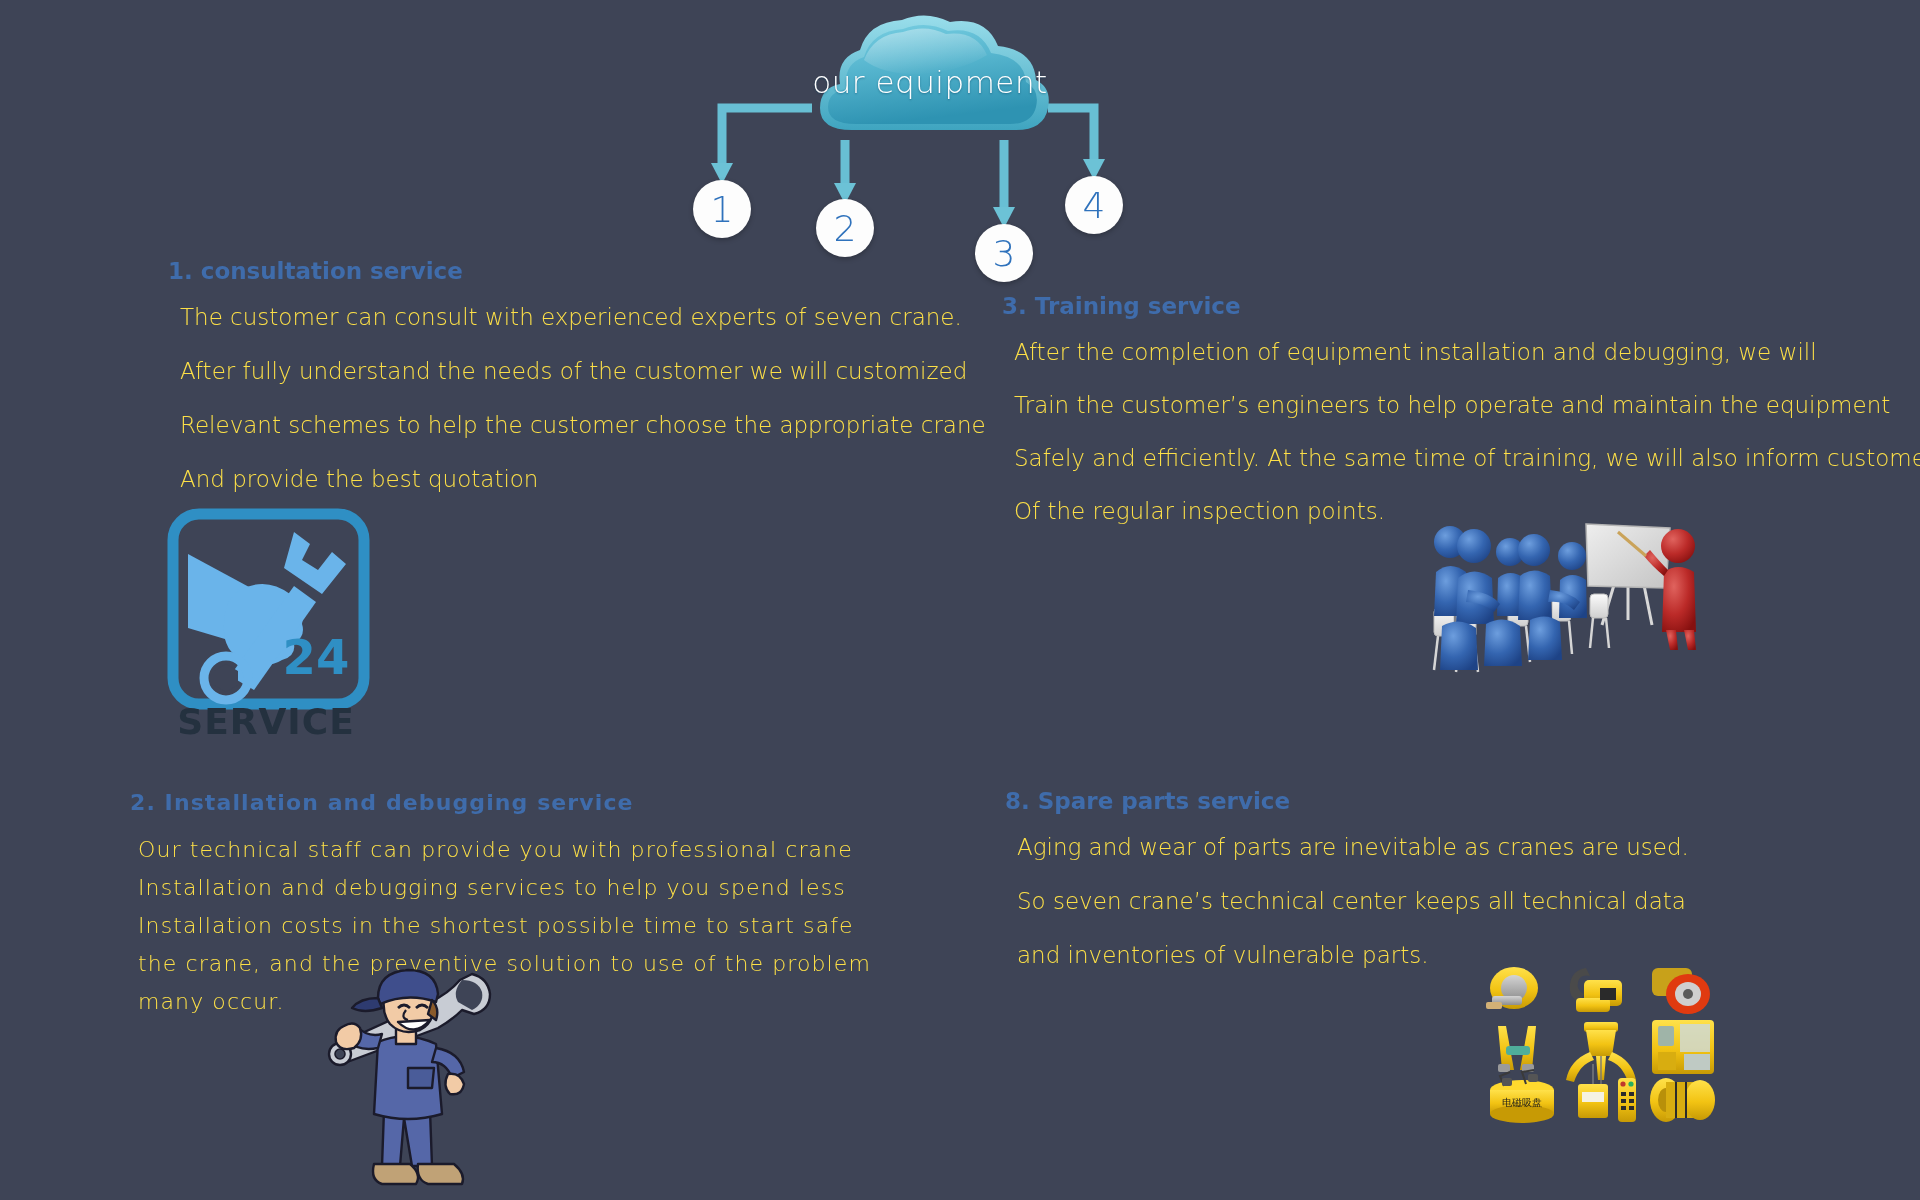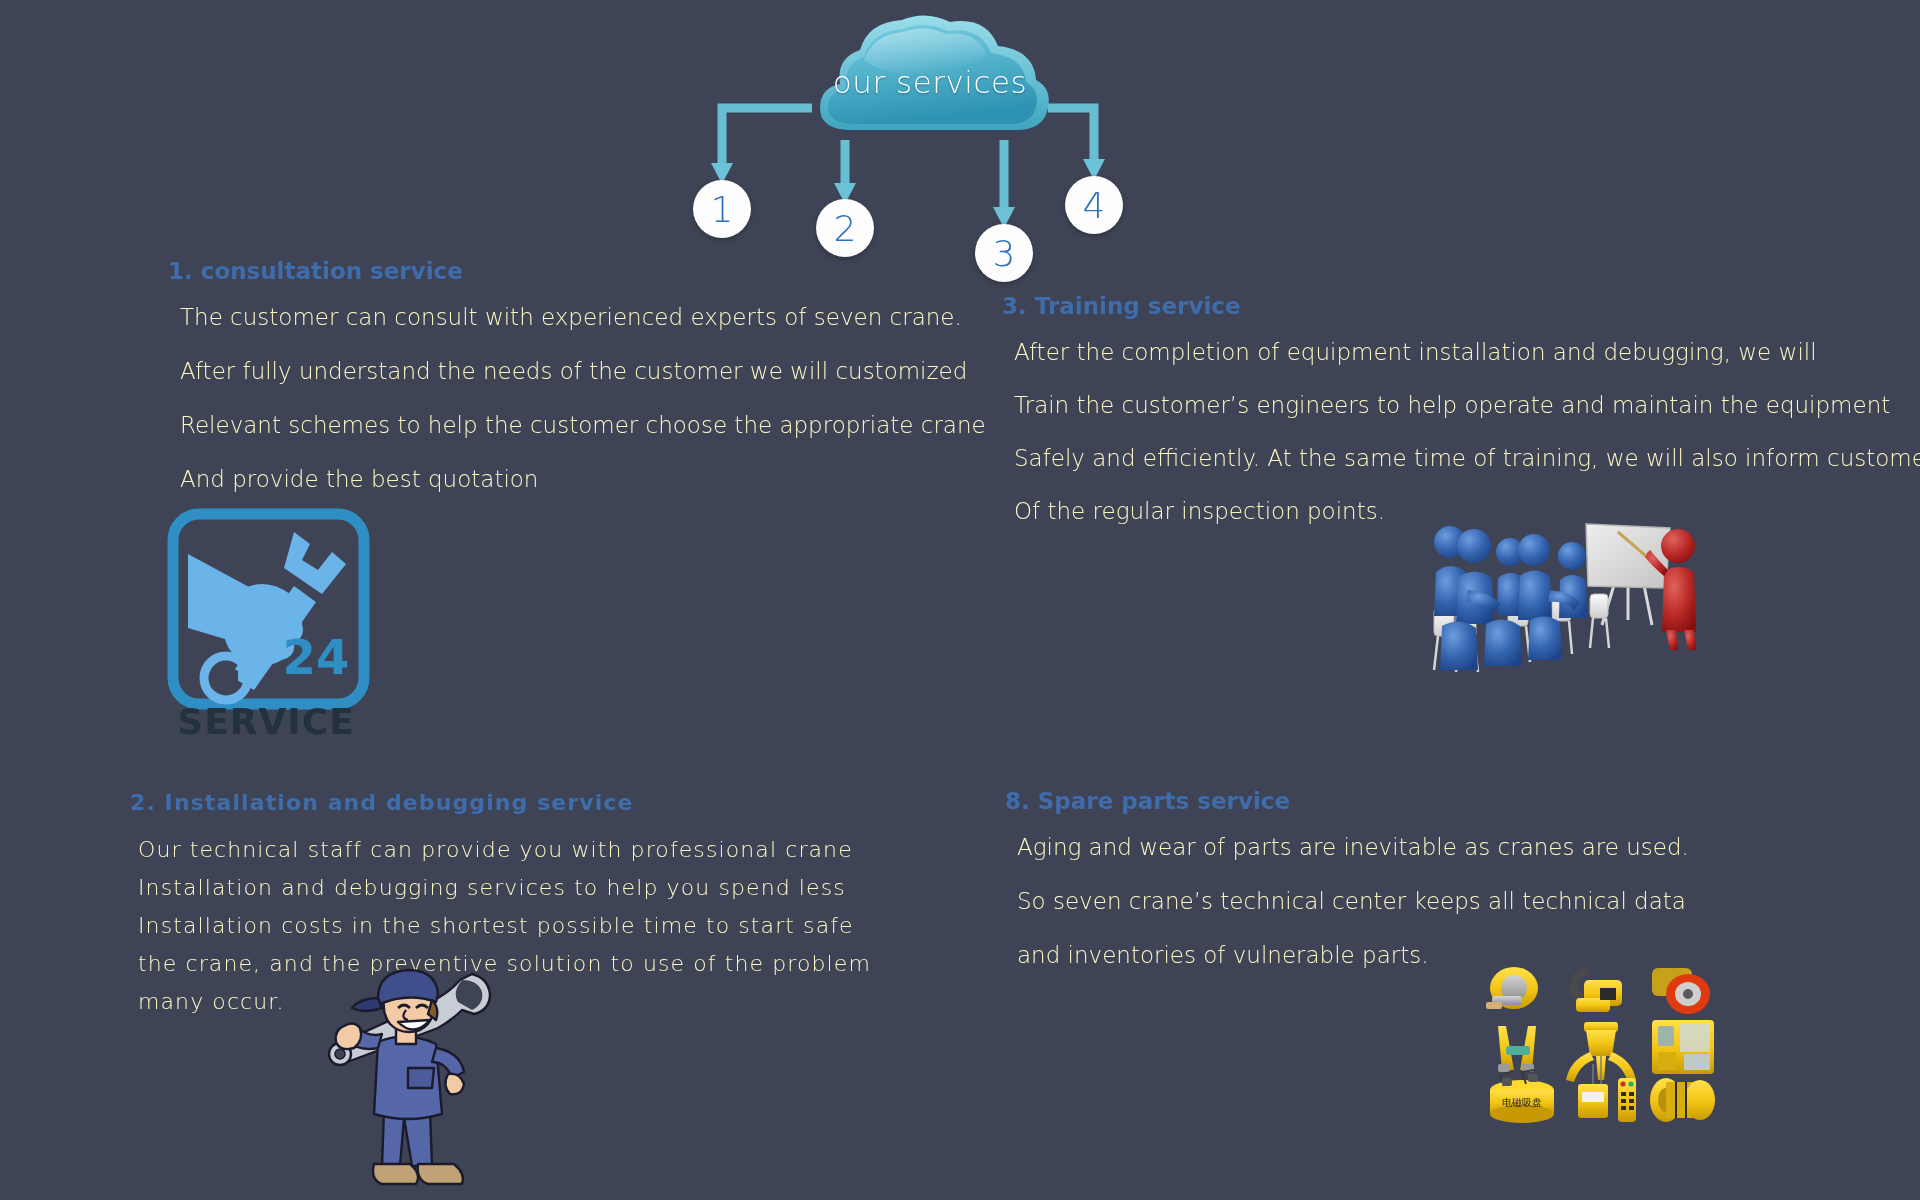--- a/index.html
+++ b/index.html
@@ -82,21 +82,21 @@
     font-weight: 700;
     font-size: 23px;
     color: #3f6cab;
     white-space: nowrap;
     margin: 0 0 20px 0;
   }
   .sec-line {
     font-family: "DejaVu Sans", sans-serif;
     font-weight: 300;
     font-size: 23px;
-    color: #fef9c3;
+    color: #fde047;
     white-space: nowrap;
     margin: 0 0 28px 12px;
   }
 
   
   #section-1 { left: 168px; top: 258px; }
 
   
   #section-3 { left: 1002px; top: 293px; }
   #section-3 .sec-line { margin-bottom: 27px; }
@@ -208,21 +208,21 @@
                Q 78,14 112,12 Q 136,2 160,14 Q 196,8 208,38
                Q 244,42 246,72 Q 262,80 258,100 Q 254,122 226,122 Z" fill="url(#cloudEdge)"></path>
 
       <path d="M 66,116 Q 38,116 38,99 Q 38,84 56,81 Q 53,56 74,49
                Q 82,23 113,21 Q 136,12 158,23 Q 190,18 201,45
                Q 234,49 236,74 Q 250,82 246,99 Q 242,116 220,116 Z" fill="url(#cloudGrad)"></path>
 
       <path d="M 74,52 Q 84,26 113,24 Q 136,16 156,26 Q 186,22 197,47
                Q 170,64 126,66 Q 92,66 74,52 Z" fill="url(#gloss)"></path>
     </svg>
-    <div class="cloud-label">our services</div>
+    <div class="cloud-label">our equipment</div>
   </div>
 
   <div class="num-circle" id="circle-1">
     <span>1</span>
   </div>
   <div class="num-circle" id="circle-2">
     <span>2</span>
   </div>
   <div class="num-circle" id="circle-3">
     <span>3</span>

